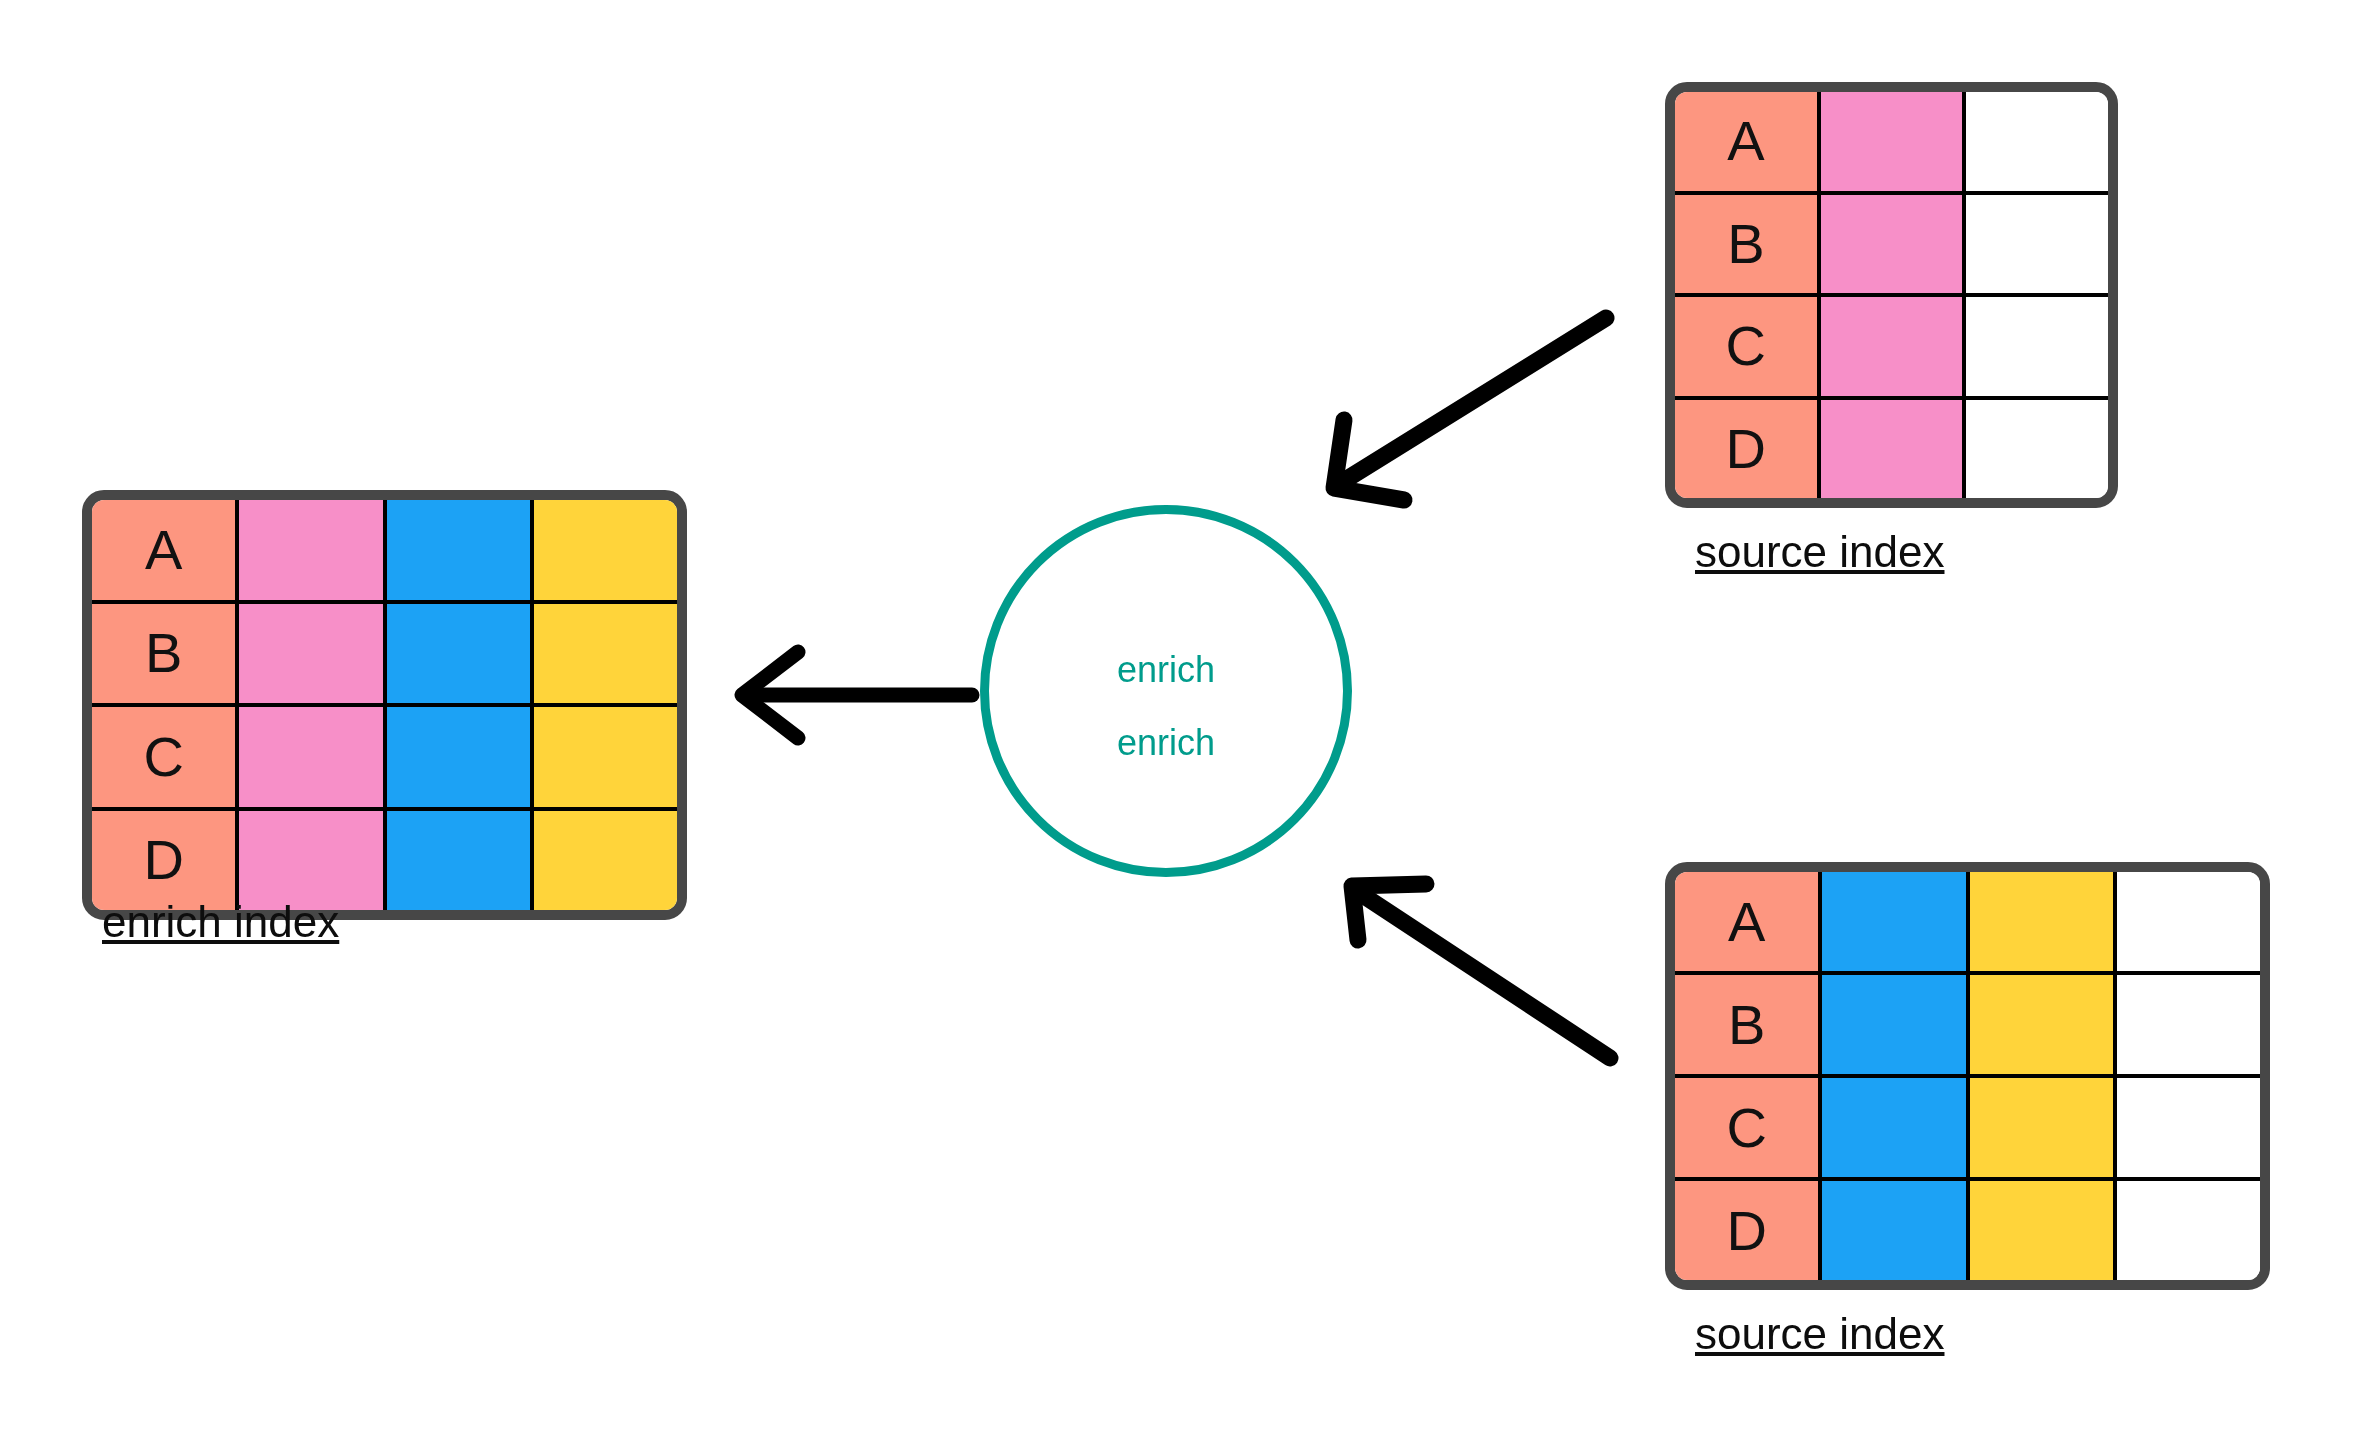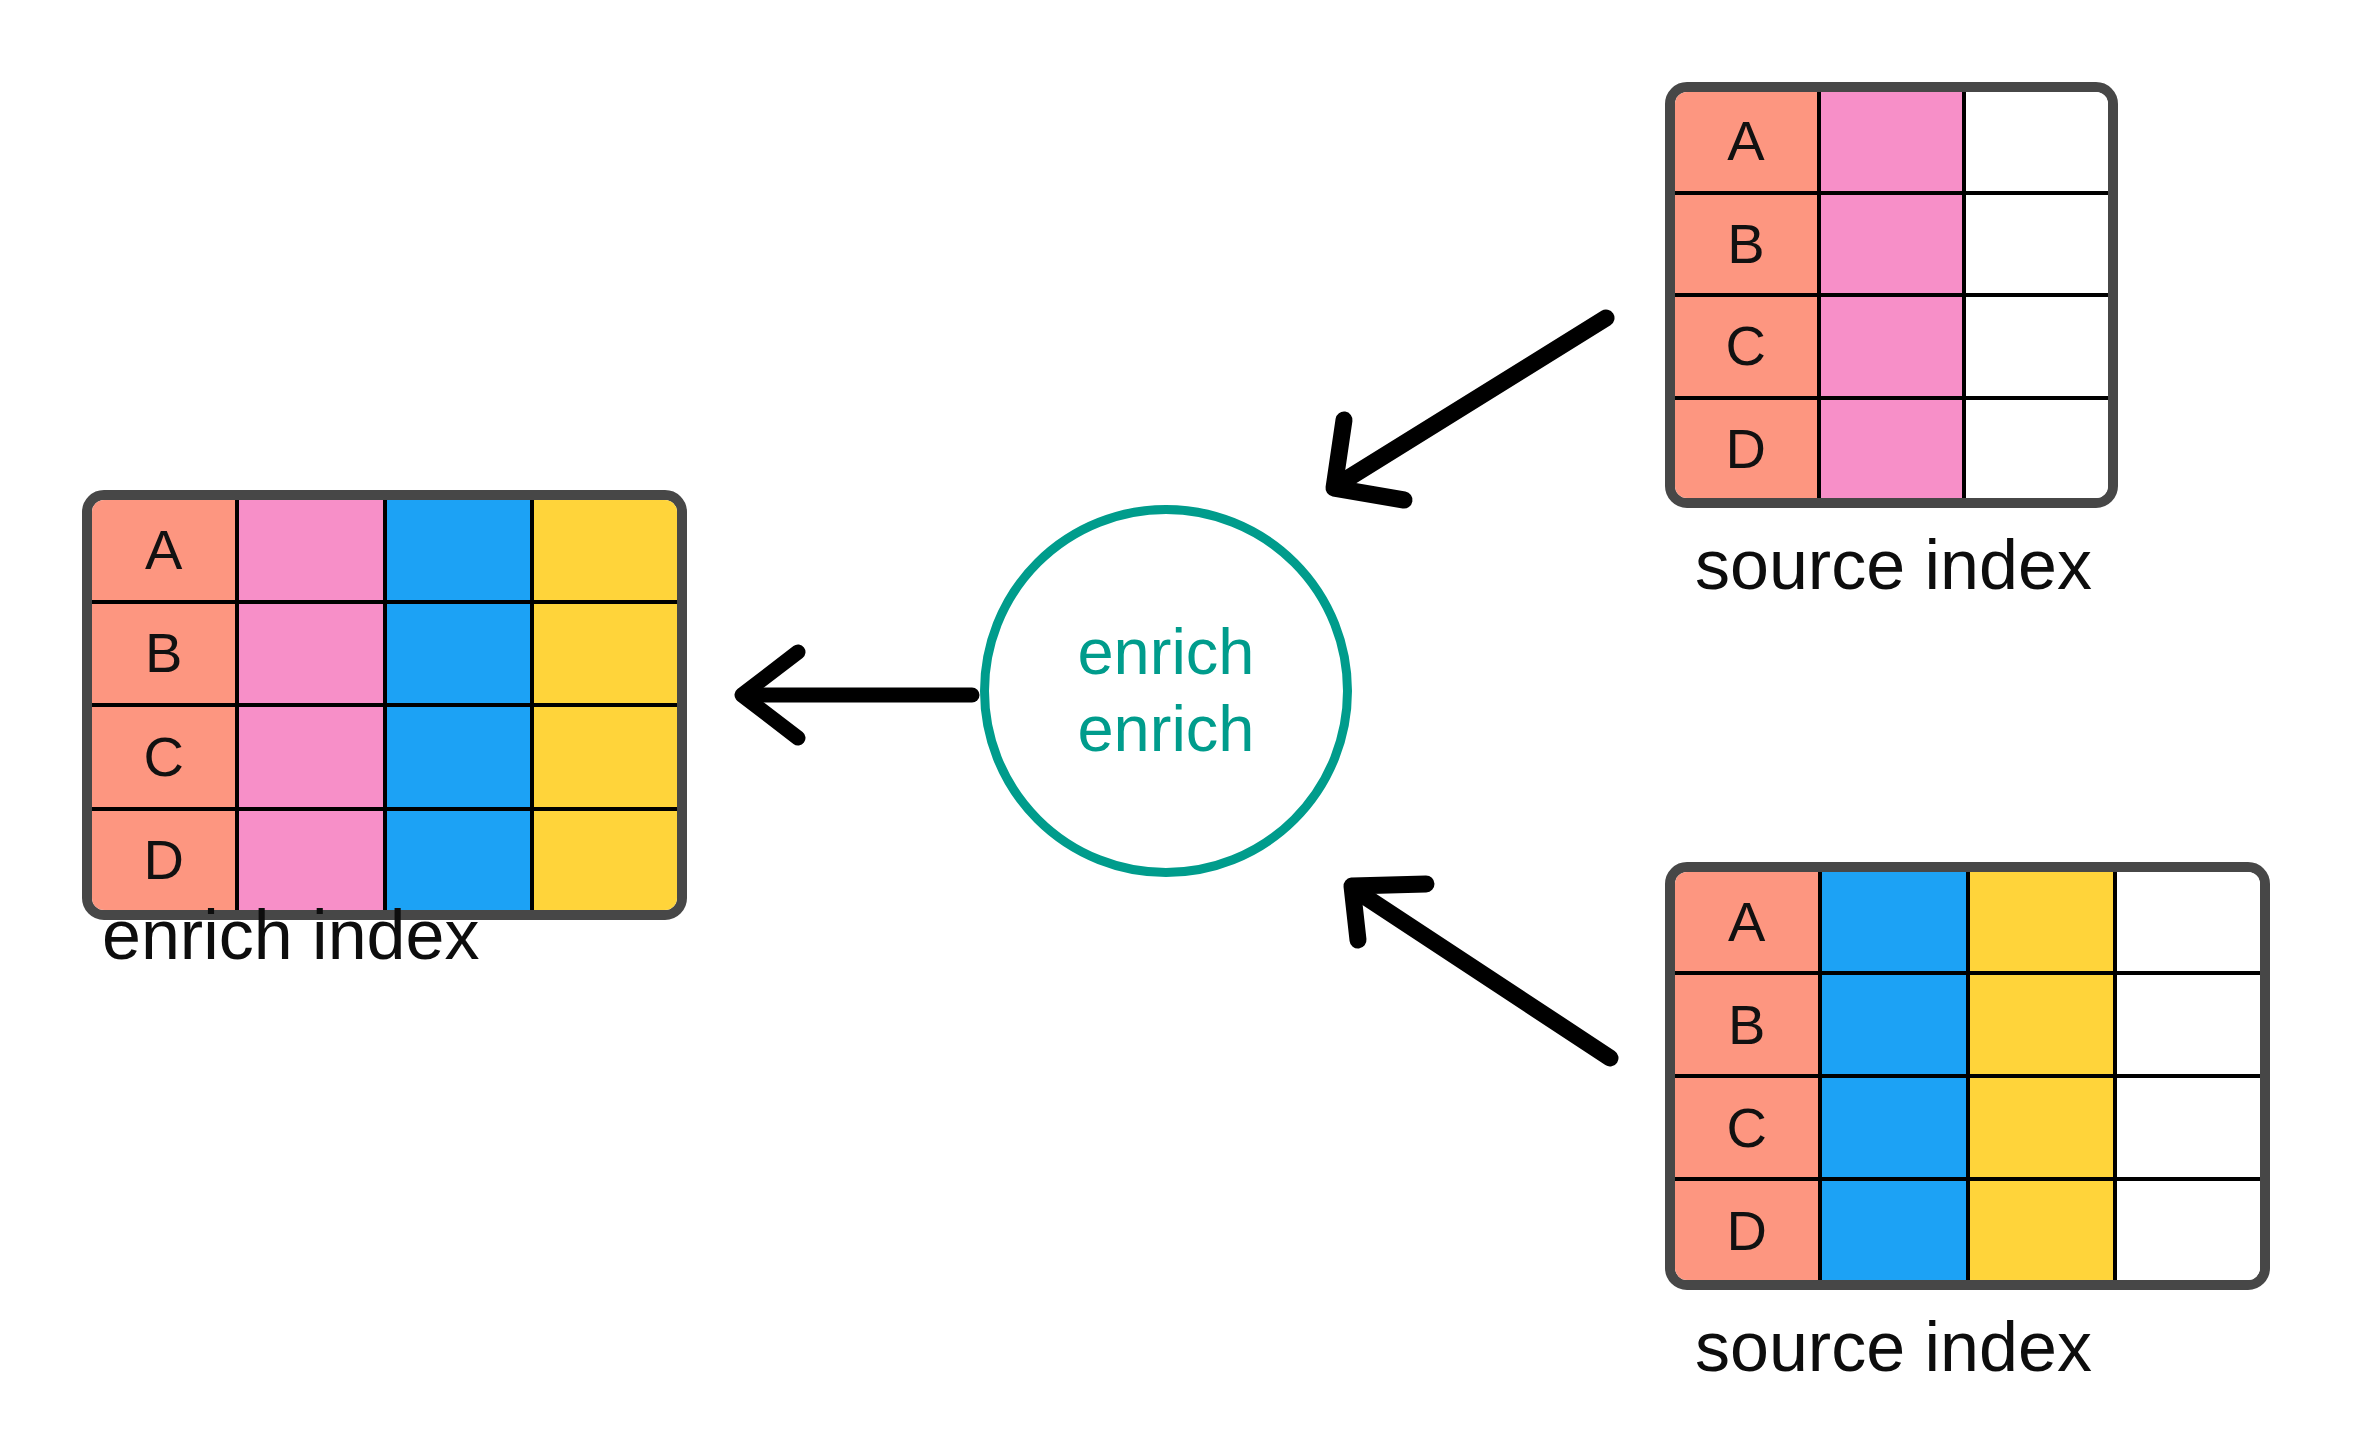--- a/index.html
+++ b/index.html
@@ -49,42 +49,44 @@
     color: #111111;
     line-height: 1;
   }
   .idx-cell:last-child {
     border-right: none;
   }
 
   
   .caption {
     position: absolute;
-    font-size: 70px;
+    font-size: 44px;
     color: #0d0d0d;
     line-height: 1;
     white-space: nowrap;
+    text-decoration: underline;
   }
 
   
   .policy-circle {
     position: absolute;
     box-sizing: border-box;
     border-radius: 50%;
     background: #ffffff;
     display: flex;
     flex-direction: column;
     align-items: center;
     justify-content: center;
   }
   .policy-line {
-    font-size: 65px;
+    font-size: 36px;
     line-height: 1.18;
     text-align: right;
     white-space: nowrap;
+    margin-top: 31px;
   }
 
   
   .arrow-svg {
     position: absolute;
     overflow: visible;
   }
 </style>
 </head>
 <body>

